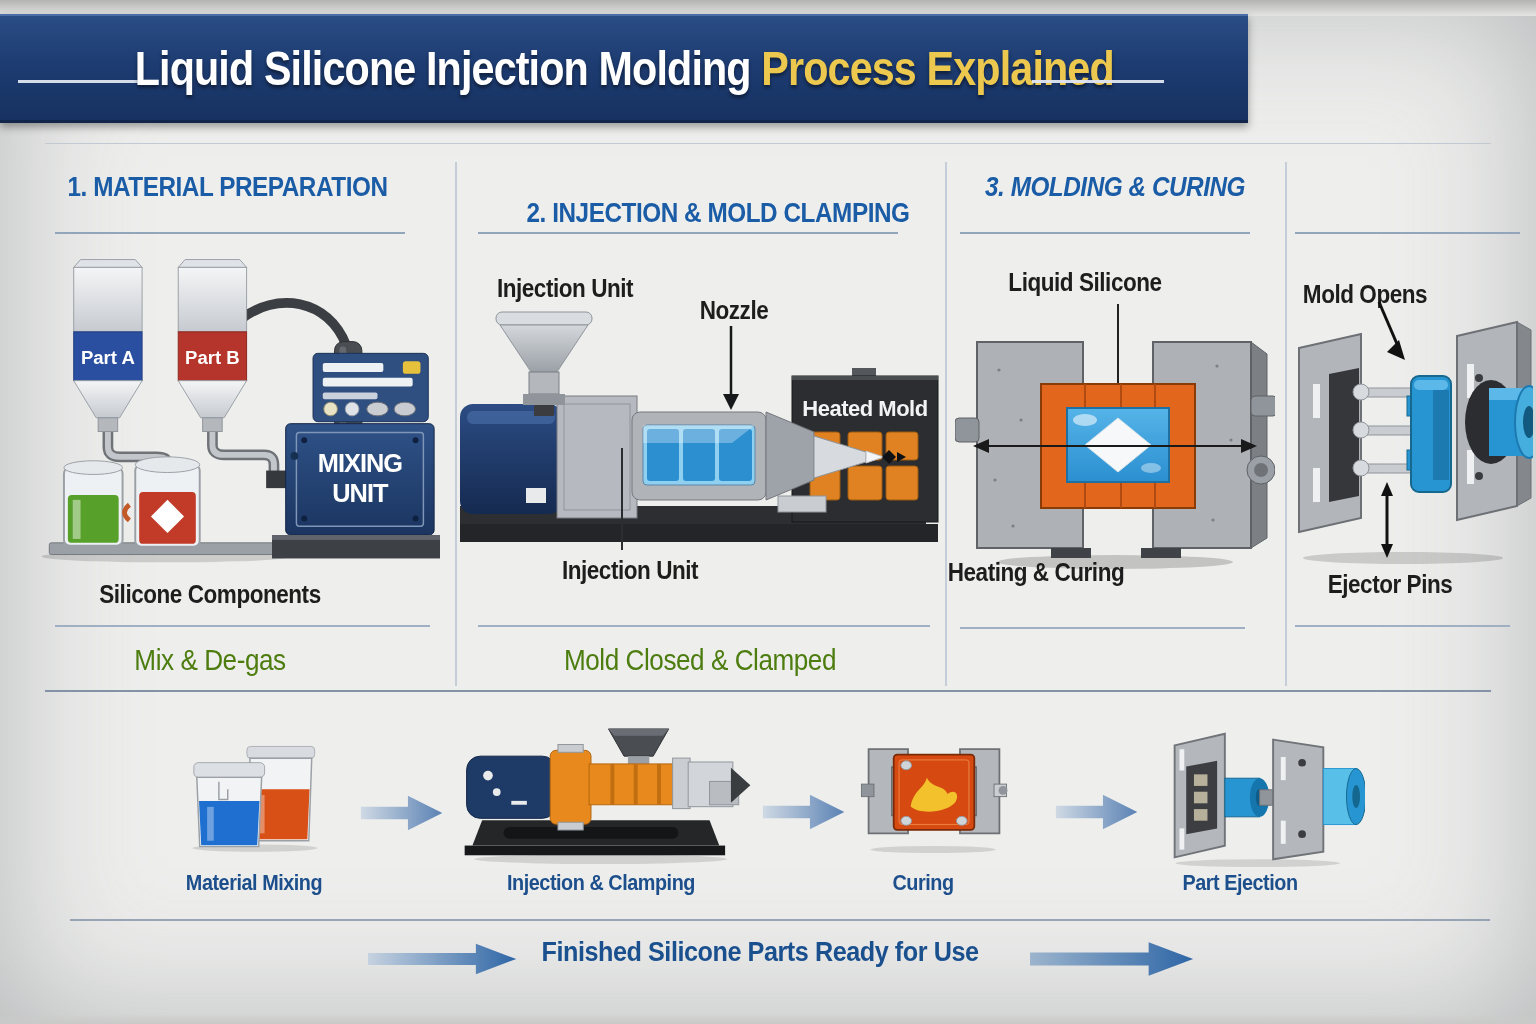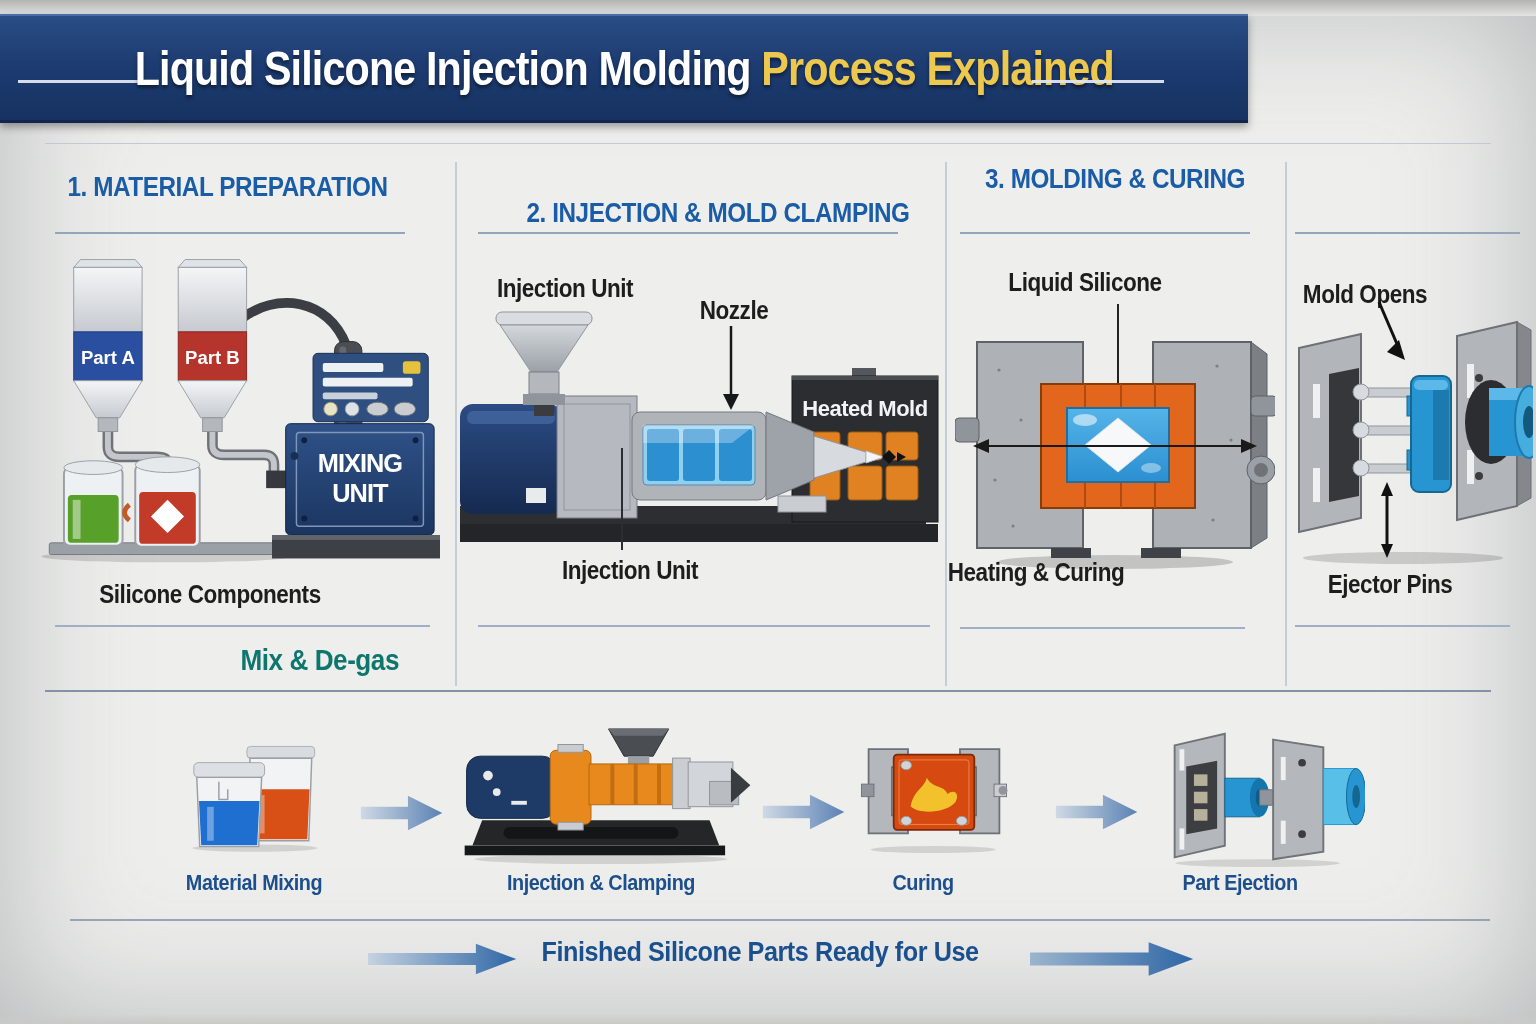--- a/index.html
+++ b/index.html
@@ -27,21 +27,21 @@
   .banner-rule{top:64px;height:3px;background:#dfe6f2;opacity:.95;}
   
   .thinline{height:1px;background:#c2c9d2;}
   .vsep{width:2px;background:#c4cdd8;top:162px;height:524px;}
   .hdr-underline{height:2px;background:#93a5ba;}
   .sub-divider{height:2px;background:#9fb0c4;}
   .main-divider{height:2px;background:#8492a7;}
   
   .step-header{font-size:27px;font-weight:bold;color:#1b5ca6;letter-spacing:-.5px;text-align:center;}
   .black-label{font-size:25px;font-weight:bold;color:#1d1d1d;text-align:center;letter-spacing:-.5px;}
-  .blue-sub{font-size:29px;font-weight:bold;color:#0f766e;text-align:right;letter-spacing:-.5px;}
+  .blue-sub{font-size:29px;font-weight:normal;color:#4d7c0f;text-align:center;letter-spacing:-.5px;}
   .flow-label{font-size:22px;font-weight:bold;color:#1d4f8c;text-align:center;letter-spacing:-.5px;}
   .footer-label{font-size:28px;font-weight:bold;color:#1b508f;text-align:center;letter-spacing:-.5px;}
   svg{display:block;}
   svg text{font-family:"Liberation Sans",sans-serif;font-weight:bold;}
 </style>
 </head>
 <body>
 
 <div id="canvas">
 
@@ -58,21 +58,21 @@
   <div class="abs vsep" style="left:455px;"></div>
   <div class="abs vsep" style="left:945px;"></div>
   <div class="abs vsep" style="left:1285px;"></div>
 
   <div class="abs step-header" style="left:0;top:172px;width:455px;">
     <div class="condensed"><span>1.</span> <span>MATERIAL PREPARATION</span></div>
   </div>
   <div class="abs step-header" style="left:455px;top:182px;width:526px;margin-top:16px;">
     <div class="condensed"><span>2.</span> <span>INJECTION &amp; MOLD CLAMPING</span></div>
   </div>
-  <div class="abs step-header" style="left:945px;top:164px;width:340px;">
+  <div class="abs step-header" style="left:945px;top:172px;width:340px;font-style:italic;">
     <div class="condensed"><span>3.</span> <span>MOLDING &amp; CURING</span></div>
   </div>
 
   <div class="abs hdr-underline" style="left:55px;top:232px;width:350px;"></div>
   <div class="abs hdr-underline" style="left:478px;top:232px;width:420px;"></div>
   <div class="abs hdr-underline" style="left:960px;top:232px;width:290px;"></div>
   <div class="abs hdr-underline" style="left:1295px;top:232px;width:225px;"></div>
 
   <svg class="abs" style="left:20px;top:252px;" width="420" height="315" viewBox="0 0 430 315">
     <defs>
@@ -239,20 +239,23 @@
       <polygon points="271,100 263,84 279,84" fill="#17181a"></polygon>
     </g>
 
     <line x1="162" y1="138" x2="162" y2="240" stroke="#2b2d30" stroke-width="2"></line>
   </svg>
 
   <div class="abs black-label" style="left:540px;top:556px;width:180px;">
     <div class="condensed">Injection Unit</div>
   </div>
   <div class="abs sub-divider" style="left:478px;top:625px;width:452px;"></div>
+  <div class="abs blue-sub" style="left:455px;top:644px;width:490px;">
+    <div class="condensed">Mold Closed &amp; Clamped</div>
+  </div>
 
   <div class="abs black-label" style="left:945px;top:268px;width:280px;">
     <div class="condensed">Liquid Silicone</div>
   </div>
 
   <svg class="abs" style="left:955px;top:300px;" width="320" height="270" viewBox="0 0 320 270">
     <defs>
       <linearGradient id="g3b" x1="0" y1="0" x2="0" y2="1">
         <stop offset="0" stop-color="#55b4e8"></stop>
           <stop offset="1" stop-color="#2b8fd0"></stop>

